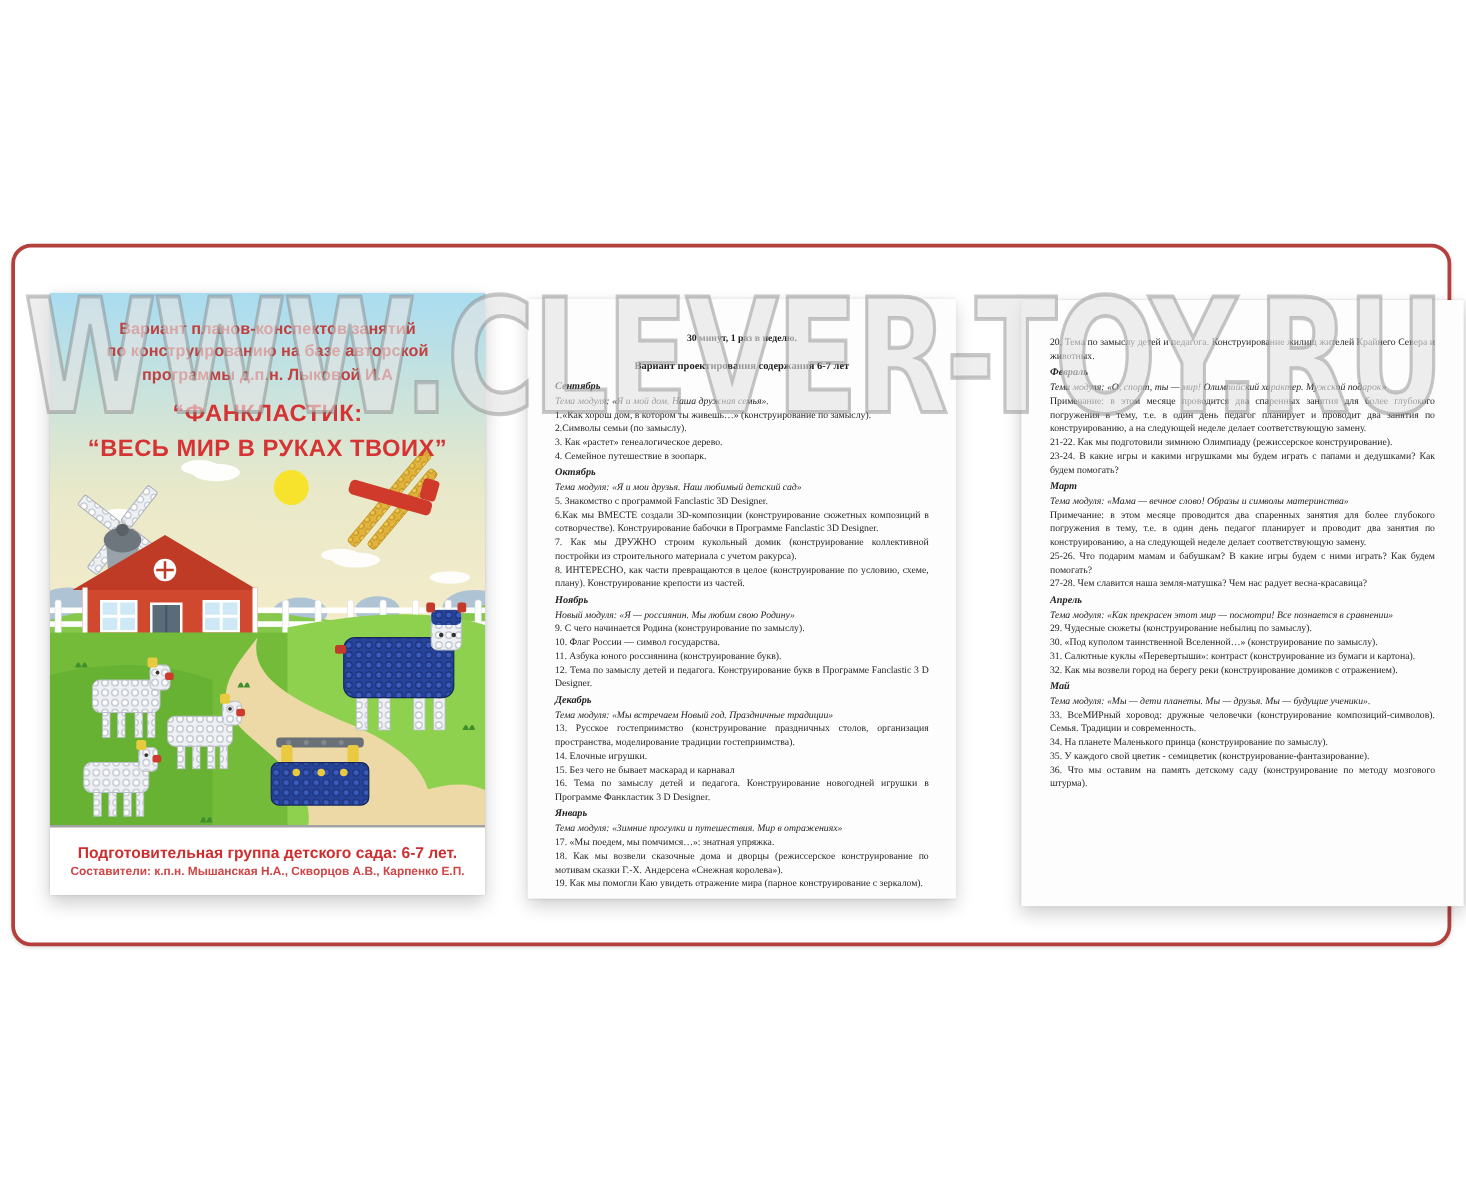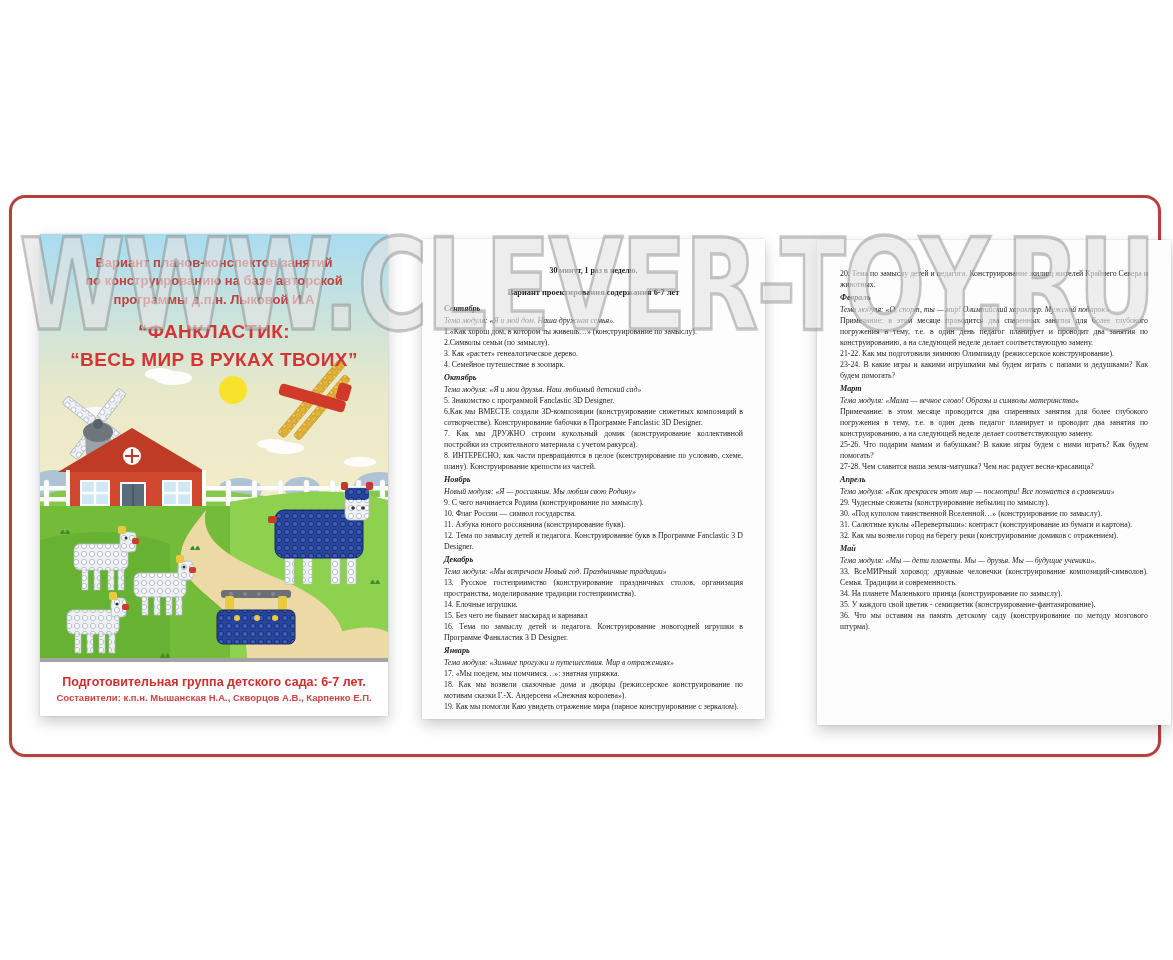--- a/index.html
+++ b/index.html
@@ -23,21 +23,21 @@
     position:absolute;top:20px;left:0;width:100%;text-align:center;
     font-weight:bold;font-size:13px;line-height:1.42;color:#c24040;
   }
   .cover-title{
     position:absolute;top:84px;left:0;width:100%;text-align:center;
     font-weight:bold;font-size:19px;line-height:1.45;color:#d63434;letter-spacing:.4px;
   }
   .cover-footer{
     position:absolute;left:0;bottom:0;width:100%;height:54px;background:#ffffff;
     display:flex;flex-direction:column;align-items:center;justify-content:center;
-    border-top:4px solid #a3a3a3;
+    border-top:2px solid #a3a3a3;
   }
   .cover-footer .f1{font-size:12.5px;font-weight:bold;color:#cf2e2e;}
   .cover-footer .f2{font-size:9.5px;font-weight:bold;color:#cf4444;margin-top:3px;}
   
   .textpage{
     font-family:"Liberation Serif", serif;color:#1d1d1d;
     font-size:7.8px;line-height:11px;text-align:justify;
     box-sizing:border-box;
   }
   #page2{left:410px;top:41px;width:343px;height:480px;padding:26px 22px 18px 22px;}

